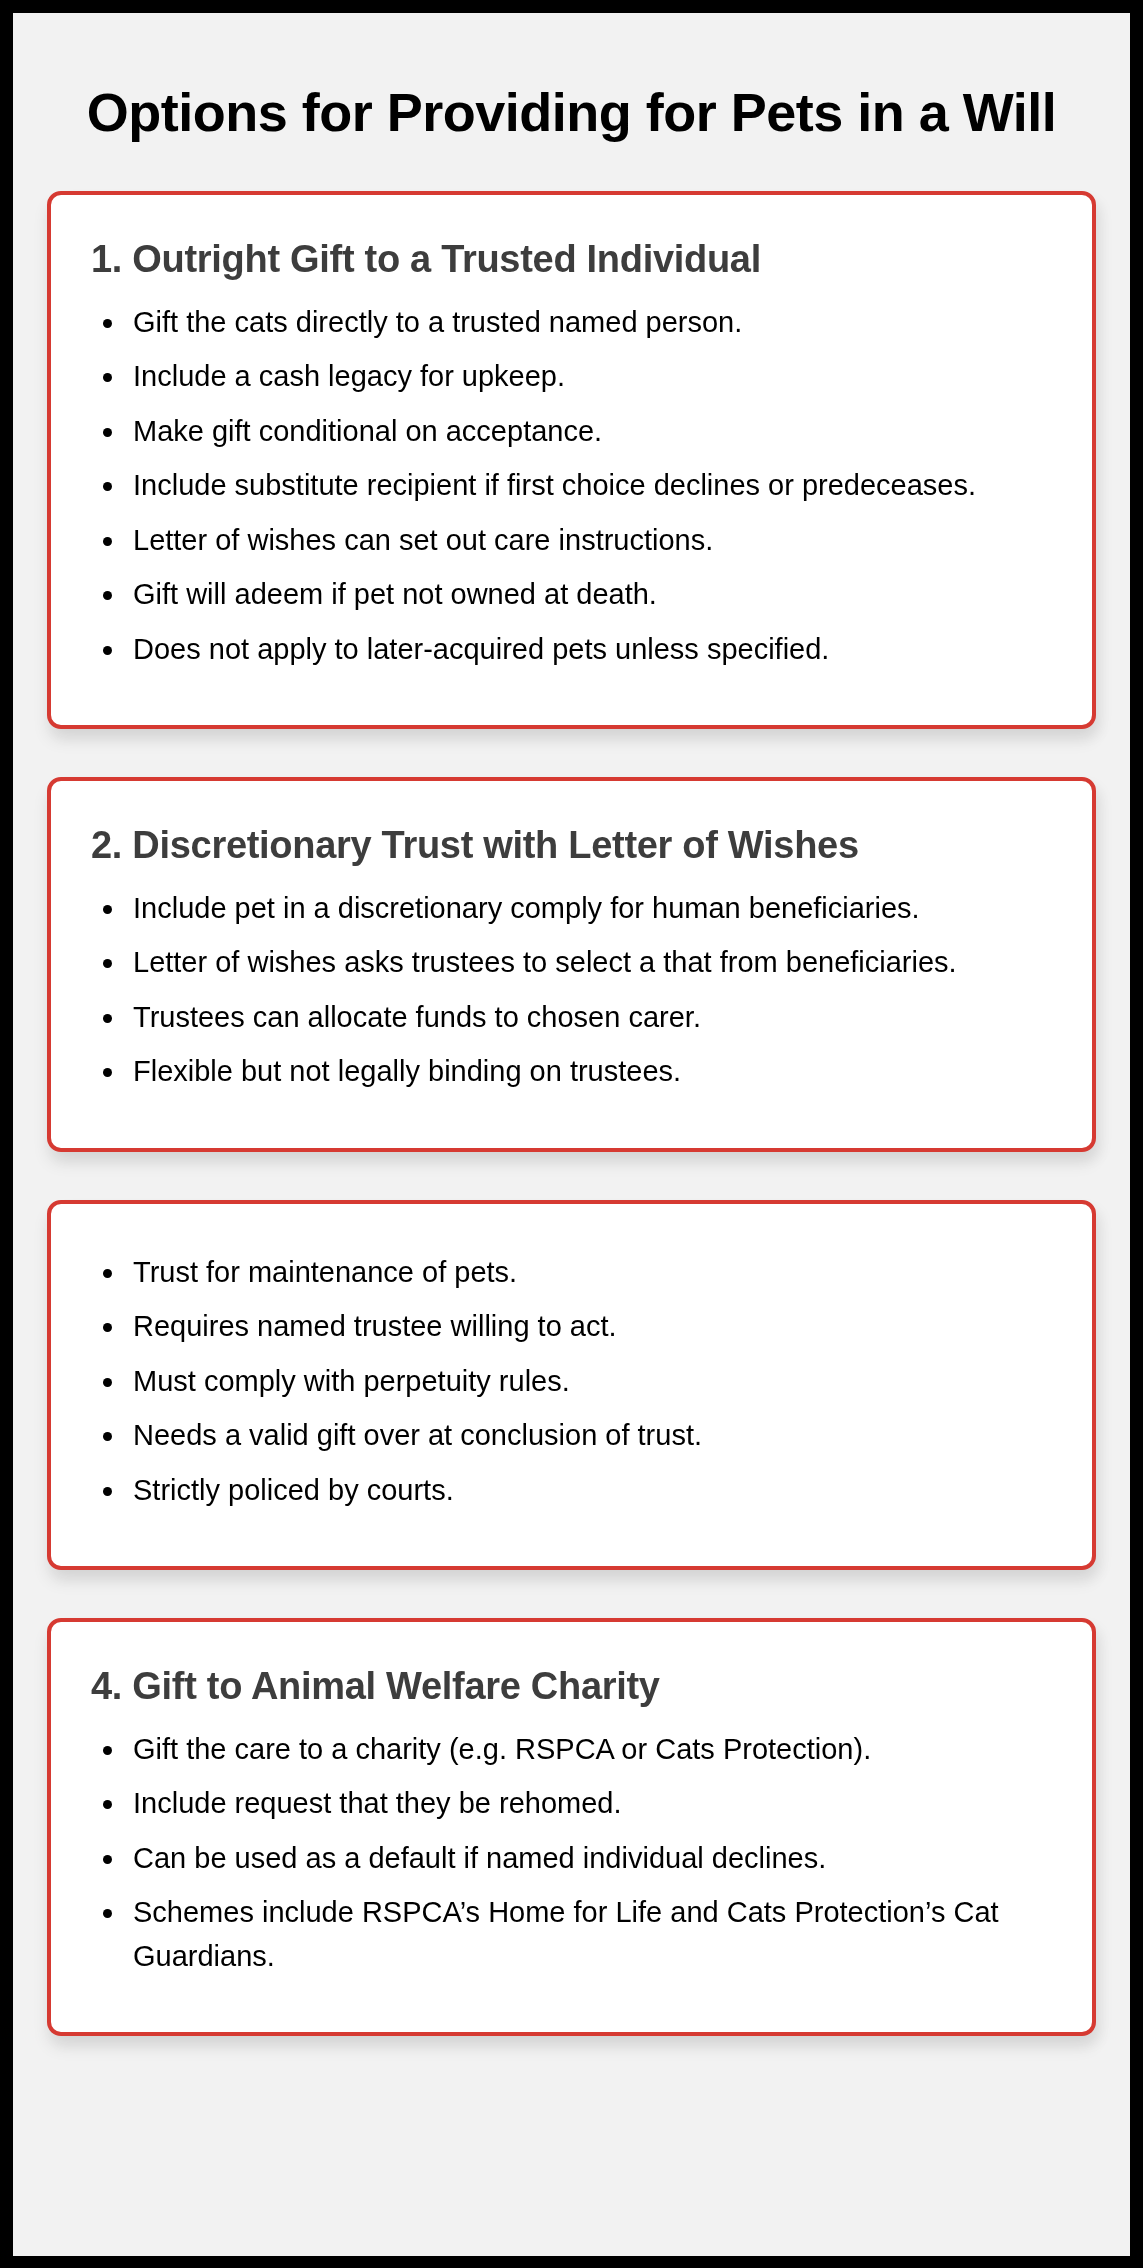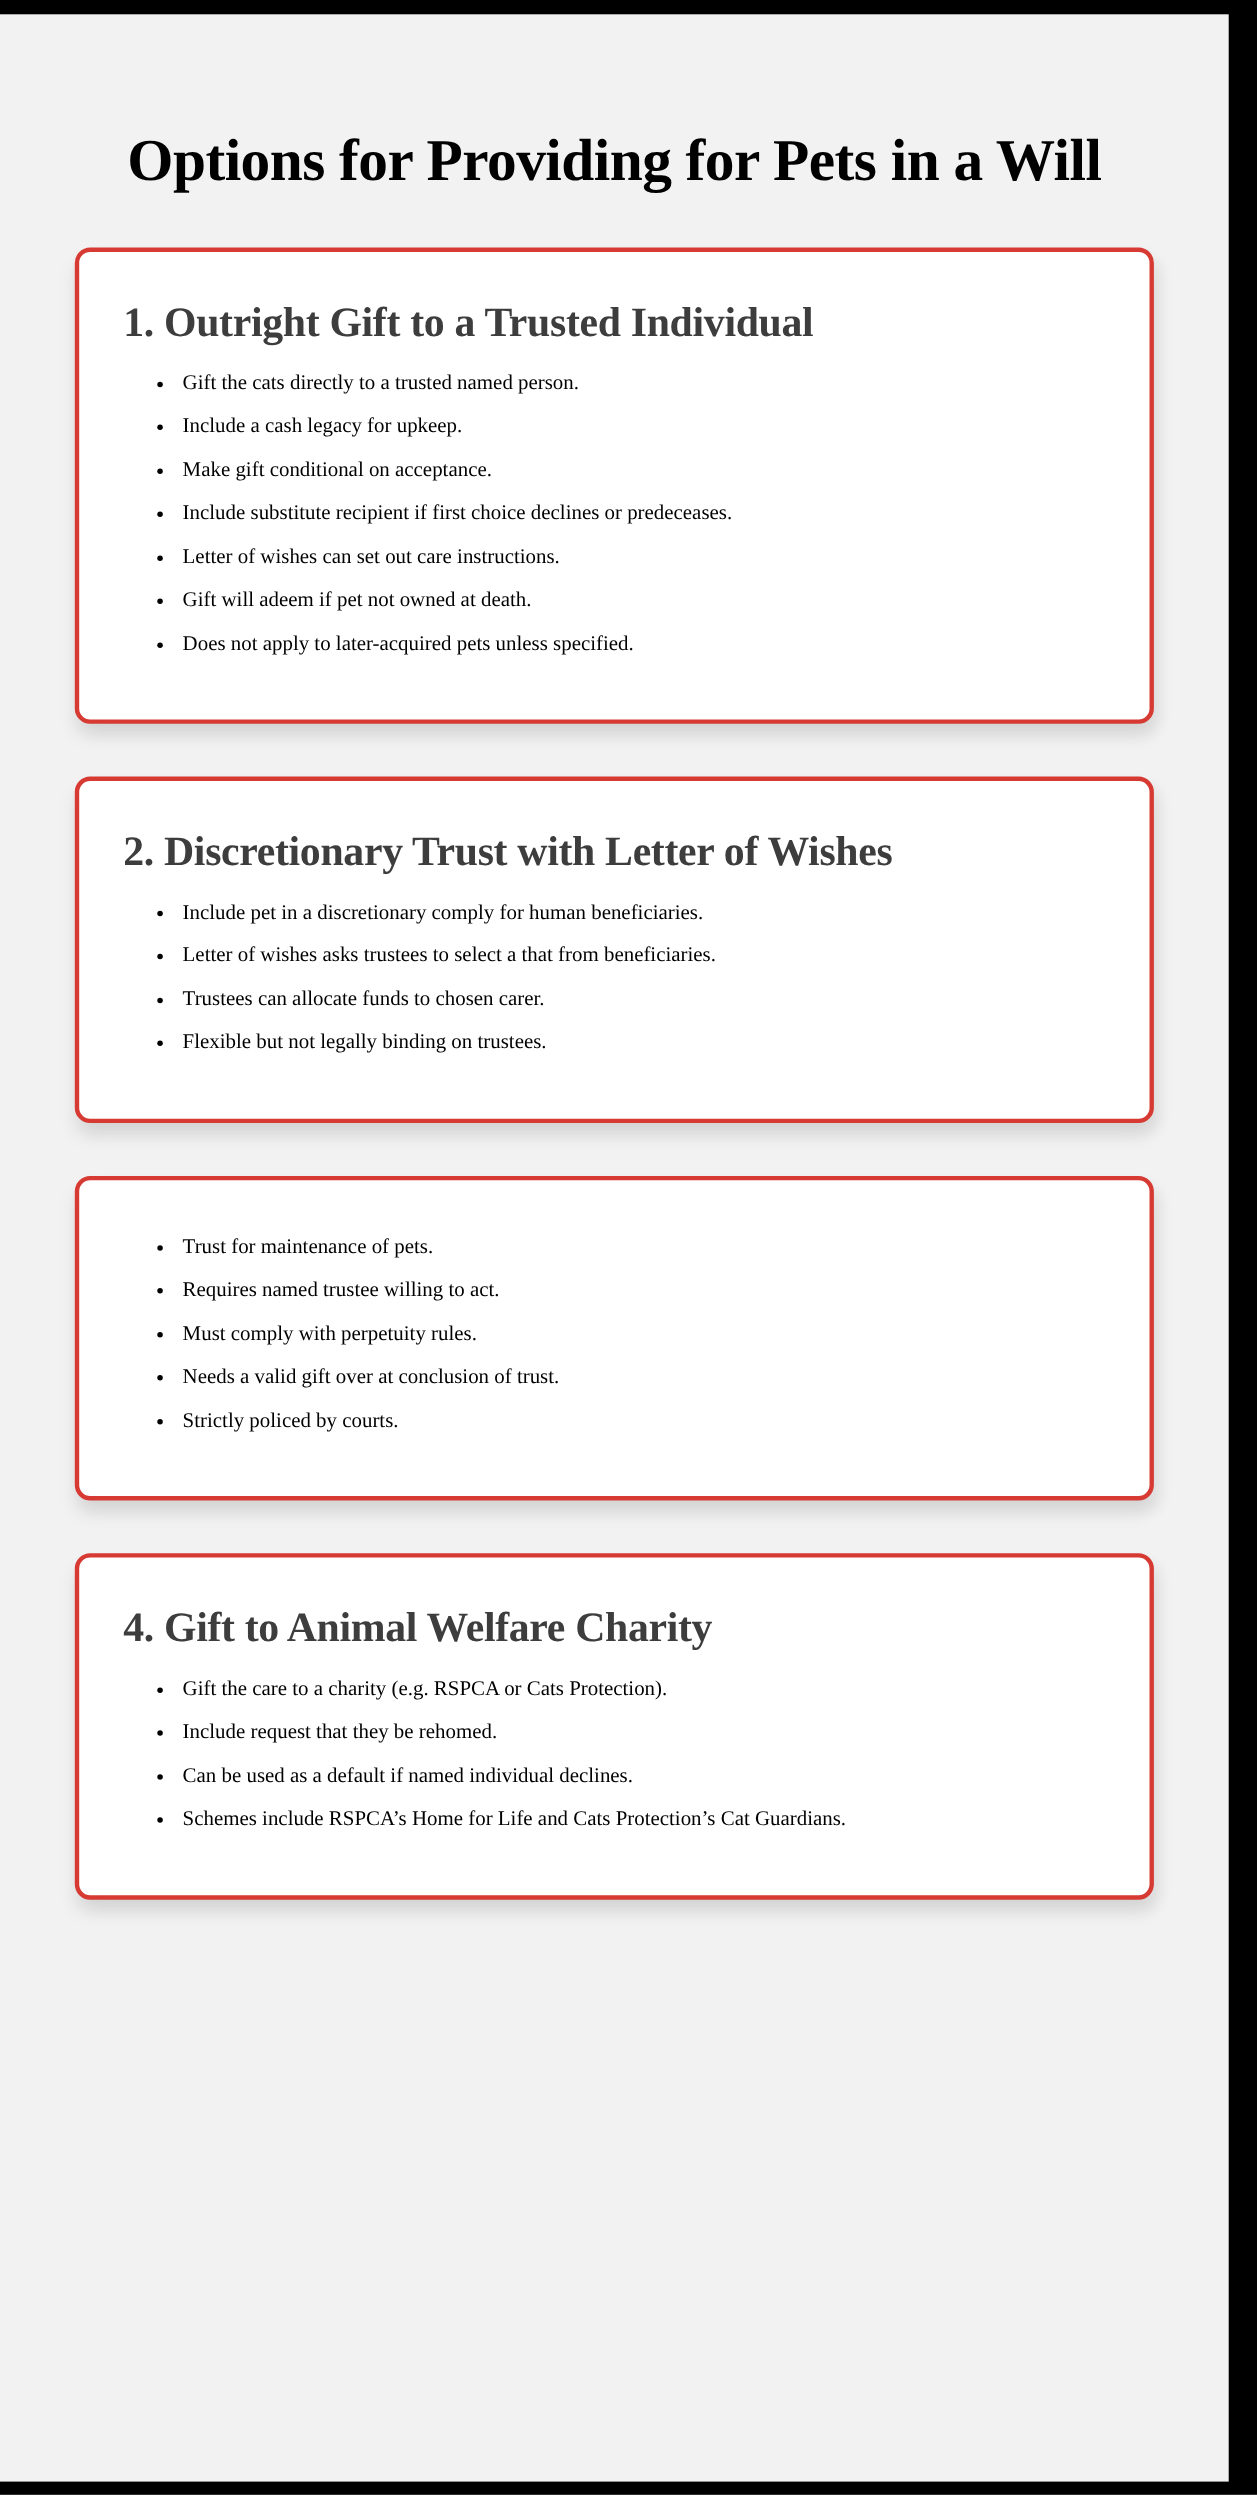--- a/index.html
+++ b/index.html
@@ -8,29 +8,28 @@
   }
   body {
     background: #000000;
     width: 1143px;
     height: 2268px;
     position: relative;
     font-family: "Liberation Sans", "DejaVu Sans", sans-serif;
   }
   .page {
     position: absolute;
-    left: 0;
+    left: 13px;
     top: 13px;
     width: 1117px;
     height: 2243px;
     background: var(--page-bg, #f2f2f2);
     box-sizing: border-box;
-    padding: 68px;
+    padding: 34px;
     overflow: hidden;
-    font-family: Liberation Serif, serif;
   }
   h1.doc-title {
     font-size: 54px;
     line-height: 1.15;
     font-weight: bold;
     color: var(--text, #000000);
     text-align: center;
     margin: 34px 0 48px 0;
     letter-spacing: -0.5px;
   }
@@ -48,24 +47,24 @@
     font-weight: bold;
     color: var(--heading, #3d3d3d);
     margin: 6px 0 18px 0;
     letter-spacing: -0.3px;
   }
   section.card ul {
     margin: 0 0 18px 0;
     padding: 0 0 0 32px;
   }
   section.card li {
-    font-size: 19px;
+    font-size: 29px;
     line-height: 1.5;
     color: var(--text, #000000);
-    margin: 11px 16px;
+    margin: 11px 4px;
     padding-left: 6px;
   }
 </style>
 </head>
 <body style="background: rgb(0, 0, 0);">
 
 <div class="page">
 
   <h1 class="doc-title">Options for Providing for Pets in a Will</h1>
 

